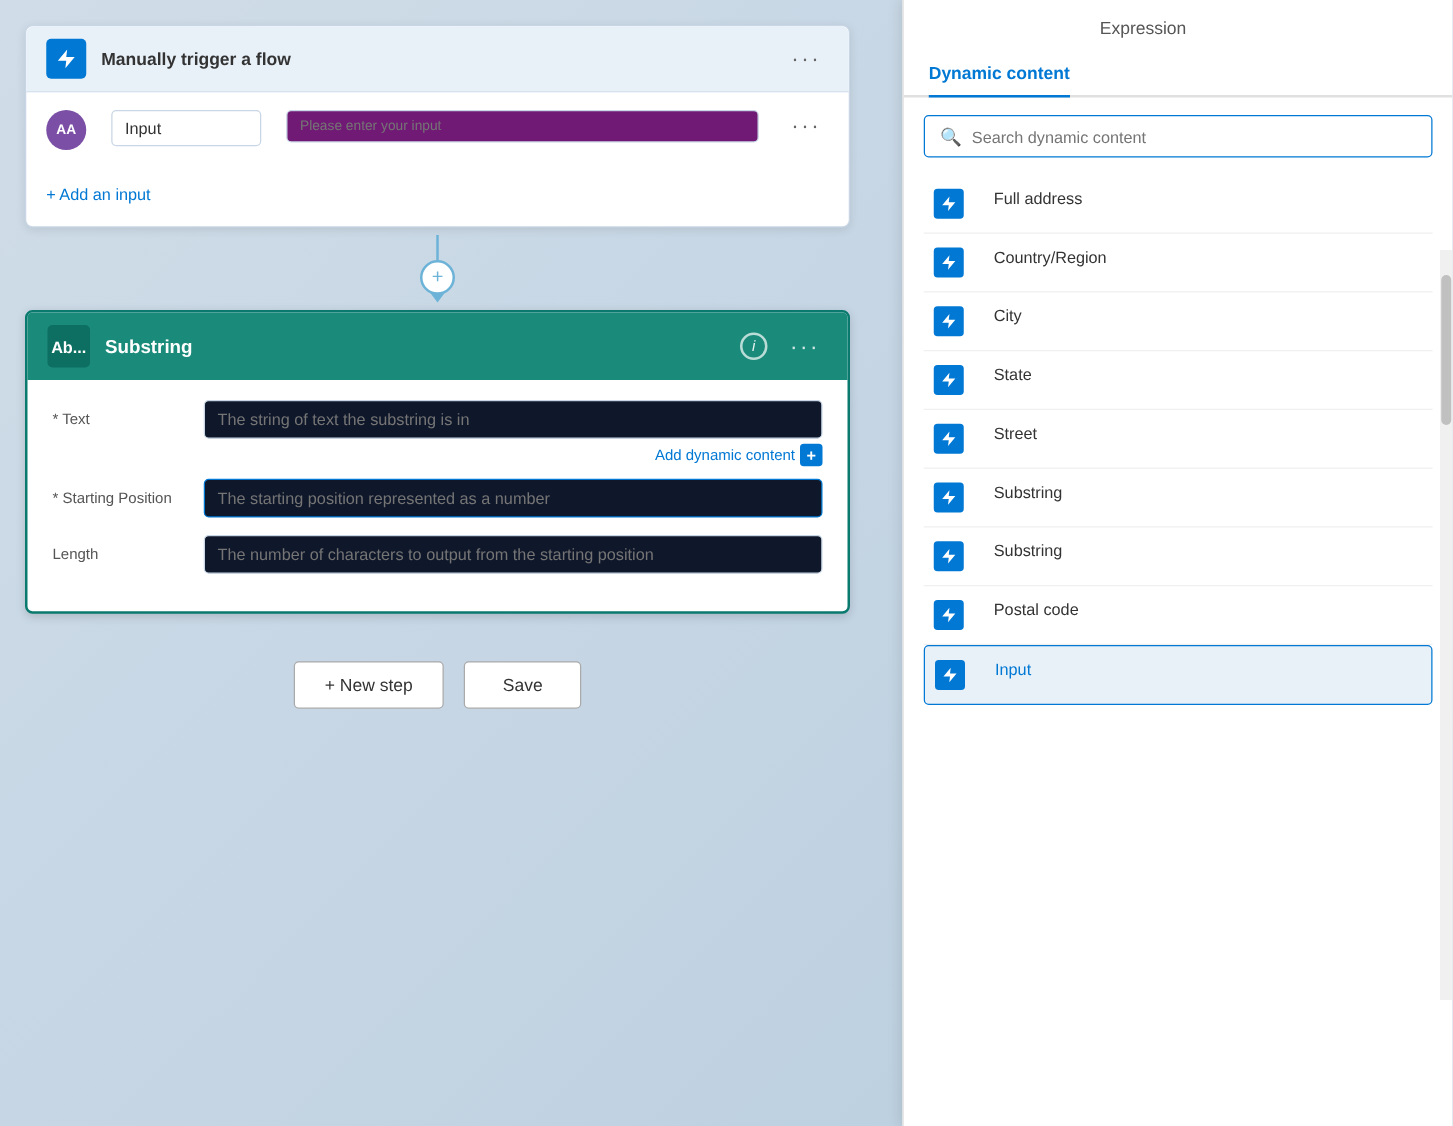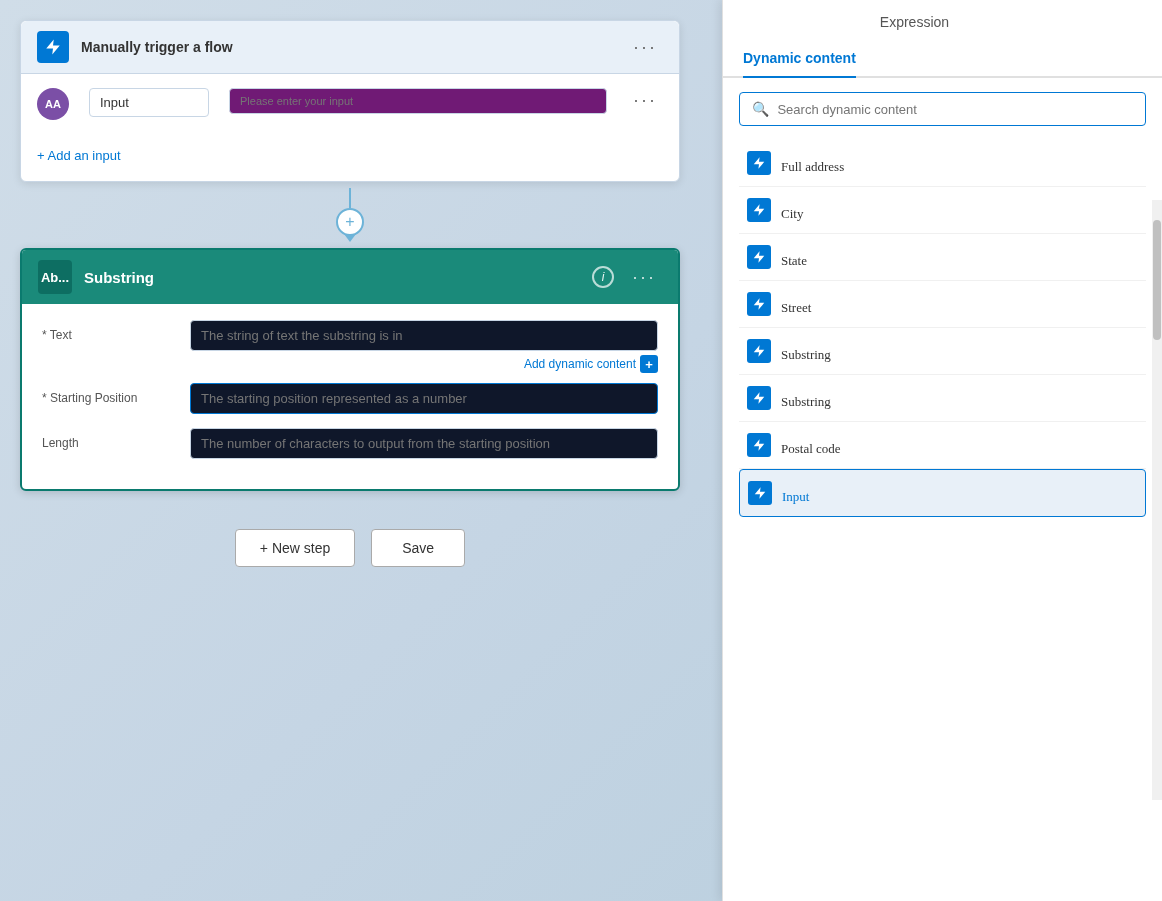--- a/index.html
+++ b/index.html
@@ -215,21 +215,21 @@
     }
 
     .substring-body {
       padding: 16px 20px;
     }
 
     .field-row {
       display: flex;
       align-items: flex-start;
       margin-bottom: 14px;
-      gap: 28px;
+      gap: 1px;
     }
 
     .field-label {
       font-size: 12px;
       color: #555;
       width: 120px;
       flex-shrink: 0;
       padding-top: 8px;
     }
 
@@ -367,26 +367,25 @@
     }
 
     .dynamic-list {
       flex: 1;
       overflow-y: auto;
       padding: 0 16px;
     }
 
     .dynamic-item {
       display: flex;
-      align-items: flex-end;
+      align-items: flex-start;
       padding: 11px 8px;
       border-bottom: 1px solid #f0f0f0;
-      gap: 10px;
-      cursor: pointer;
-      font-family: Liberation Serif, serif;
+      gap: 24px;
+      cursor: pointer;
     }
 
     .dynamic-item.selected {
       background: #e8f0f8;
       border: 1.5px solid #0078d4;
       border-radius: 4px;
     }
 
     .dynamic-item-icon {
       width: 24px;
@@ -519,20 +518,28 @@
           </svg>
         </div>
         <span class="dynamic-item-label">Full address</span>
       </div>
       <div class="dynamic-item">
         <div class="dynamic-item-icon">
           <svg width="14" height="14" viewBox="0 0 24 24" fill="white">
             <path d="M13 2L3 14h9l-1 8 10-12h-9l1-8z"></path>
           </svg>
         </div>
+        <span class="dynamic-item-label">Country/Region</span>
+      </div>
+      <div class="dynamic-item">
+        <div class="dynamic-item-icon">
+          <svg width="14" height="14" viewBox="0 0 24 24" fill="white">
+            <path d="M13 2L3 14h9l-1 8 10-12h-9l1-8z"></path>
+          </svg>
+        </div>
         <span class="dynamic-item-label">City</span>
       </div>
       <div class="dynamic-item">
         <div class="dynamic-item-icon">
           <svg width="14" height="14" viewBox="0 0 24 24" fill="white">
             <path d="M13 2L3 14h9l-1 8 10-12h-9l1-8z"></path>
           </svg>
         </div>
         <span class="dynamic-item-label">State</span>
       </div>

